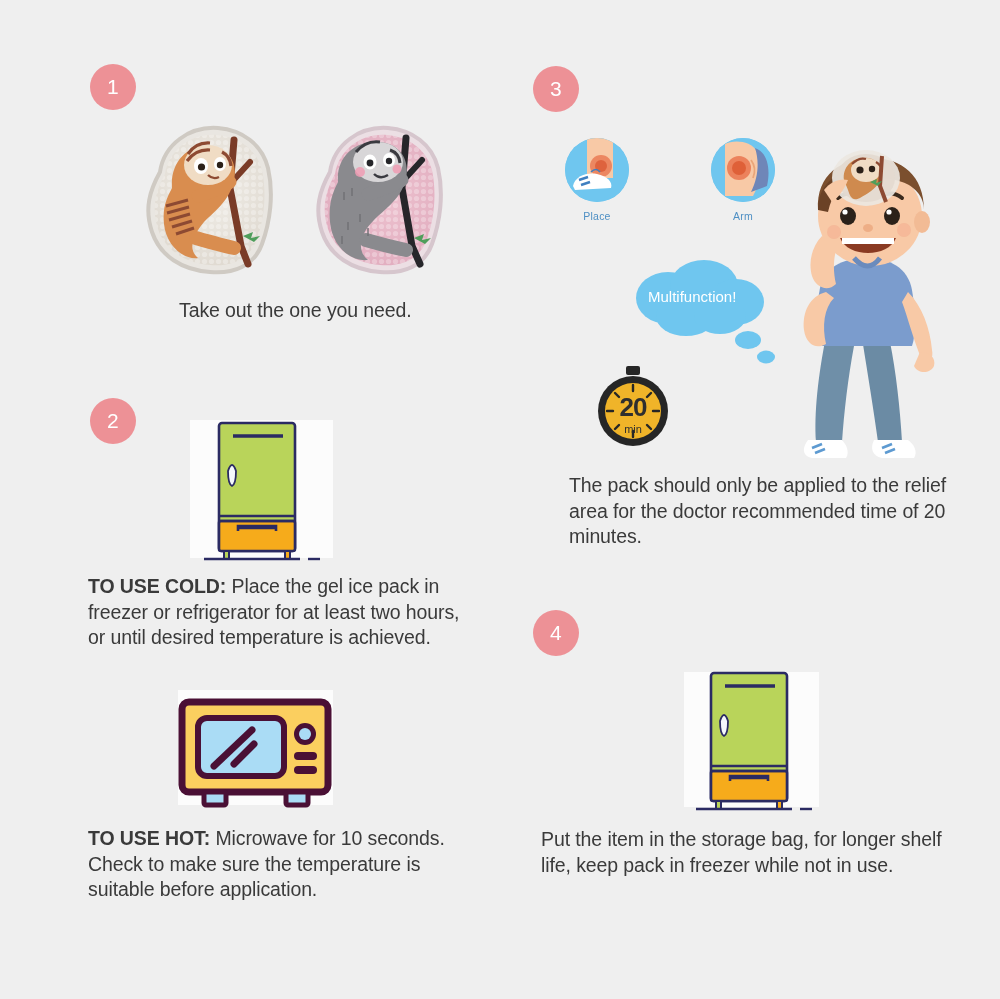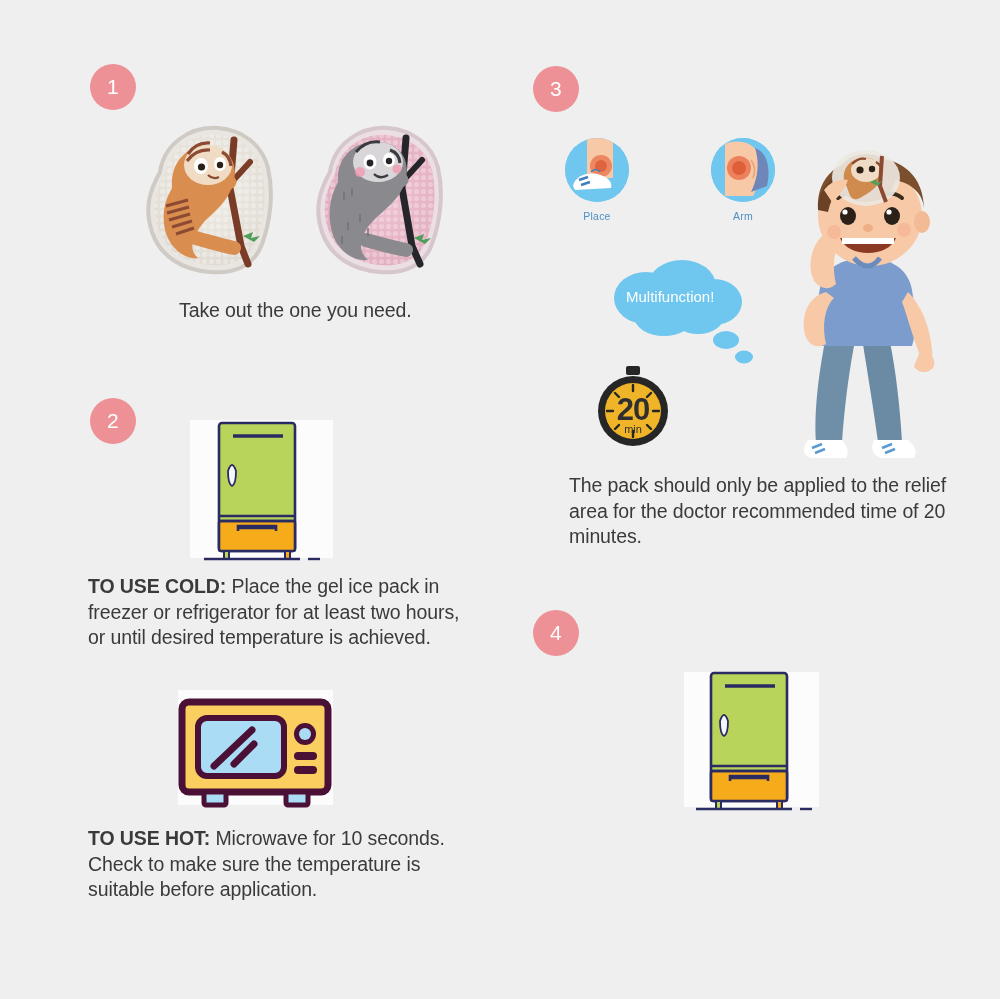--- a/index.html
+++ b/index.html
@@ -93,21 +93,21 @@
     position: absolute;
     color: #ffffff;
     font-size: 15px;
     white-space: nowrap;
   }
 
   
   .timer { position: absolute; }
   .timer-num {
     position: absolute;
-    font-size: 31px;
+    font-size: 26px;
     font-weight: 700;
     color: #2f2f2f;
     text-align: center;
     width: 100%;
     top: 26px;
     left: 0;
     letter-spacing: -1px;
   }
   .timer-min {
     position: absolute;
@@ -307,21 +307,21 @@
         <path d="M14,6 C22,2 40,2 46,14 C52,26 50,44 42,58 L14,58 Z" fill="#f8c9a6"></path>
         <path d="M44,10 C56,14 60,30 56,48 L40,54 C48,38 48,22 44,10 Z" fill="#6f86b8"></path>
         <circle cx="28" cy="30" r="12" fill="#e8704a" opacity="0.8"></circle>
         <circle cx="28" cy="30" r="7" fill="#df6038"></circle>
         <path d="M40,22 q6,8 2,18" stroke="#eaa679" stroke-width="1.8" fill="none"></path>
       </svg>
     </div>
     <div class="lbl">Arm</div>
   </div>
 
-  <div class="bubble" style="left:598px; top:258px;">
+  <div class="bubble" style="left:620px; top:258px;">
     <svg width="160" height="110" viewBox="0 0 160 110">
       <g fill="#6fc6ef">
         <ellipse cx="48" cy="40" rx="32" ry="26"></ellipse>
         <ellipse cx="84" cy="28" rx="34" ry="26"></ellipse>
         <ellipse cx="116" cy="44" rx="28" ry="23"></ellipse>
         <ellipse cx="66" cy="58" rx="30" ry="20"></ellipse>
         <ellipse cx="100" cy="58" rx="26" ry="18"></ellipse>
         <ellipse cx="128" cy="82" rx="13" ry="9"></ellipse>
         <ellipse cx="146" cy="99" rx="9" ry="6.5"></ellipse>
       </g>
@@ -435,14 +435,15 @@
       <path d="M38,56 q4,-12 8,0 q0,13 -4,15 q-4,-2 -4,-15 z" fill="#f4f8fb" stroke="#2b2b63" stroke-width="1.8"></path>
       <path d="M48,116 l0,-5 l38,0 l0,5" fill="none" stroke="#2b2b63" stroke-width="2.6"></path>
       <line x1="48" y1="113" x2="86" y2="113" stroke="#2b2b63" stroke-width="2.6"></line>
       <rect x="34" y="136" width="5" height="8" fill="#b9d45a" stroke="#2b2b63" stroke-width="2"></rect>
       <rect x="95" y="136" width="5" height="8" fill="#f6ab1b" stroke="#2b2b63" stroke-width="2"></rect>
       <line x1="14" y1="144" x2="110" y2="144" stroke="#2b2b63" stroke-width="2.4"></line>
       <line x1="118" y1="144" x2="130" y2="144" stroke="#2b2b63" stroke-width="2.4"></line>
     </svg>
   </div>
 
+  <div class="caption" style="left:541px; top:827px; width:420px;">Put the item in the storage bag, for longer shelf life, keep pack in freezer while not in use.</div>
 
 </div>
 
 </body></html>

